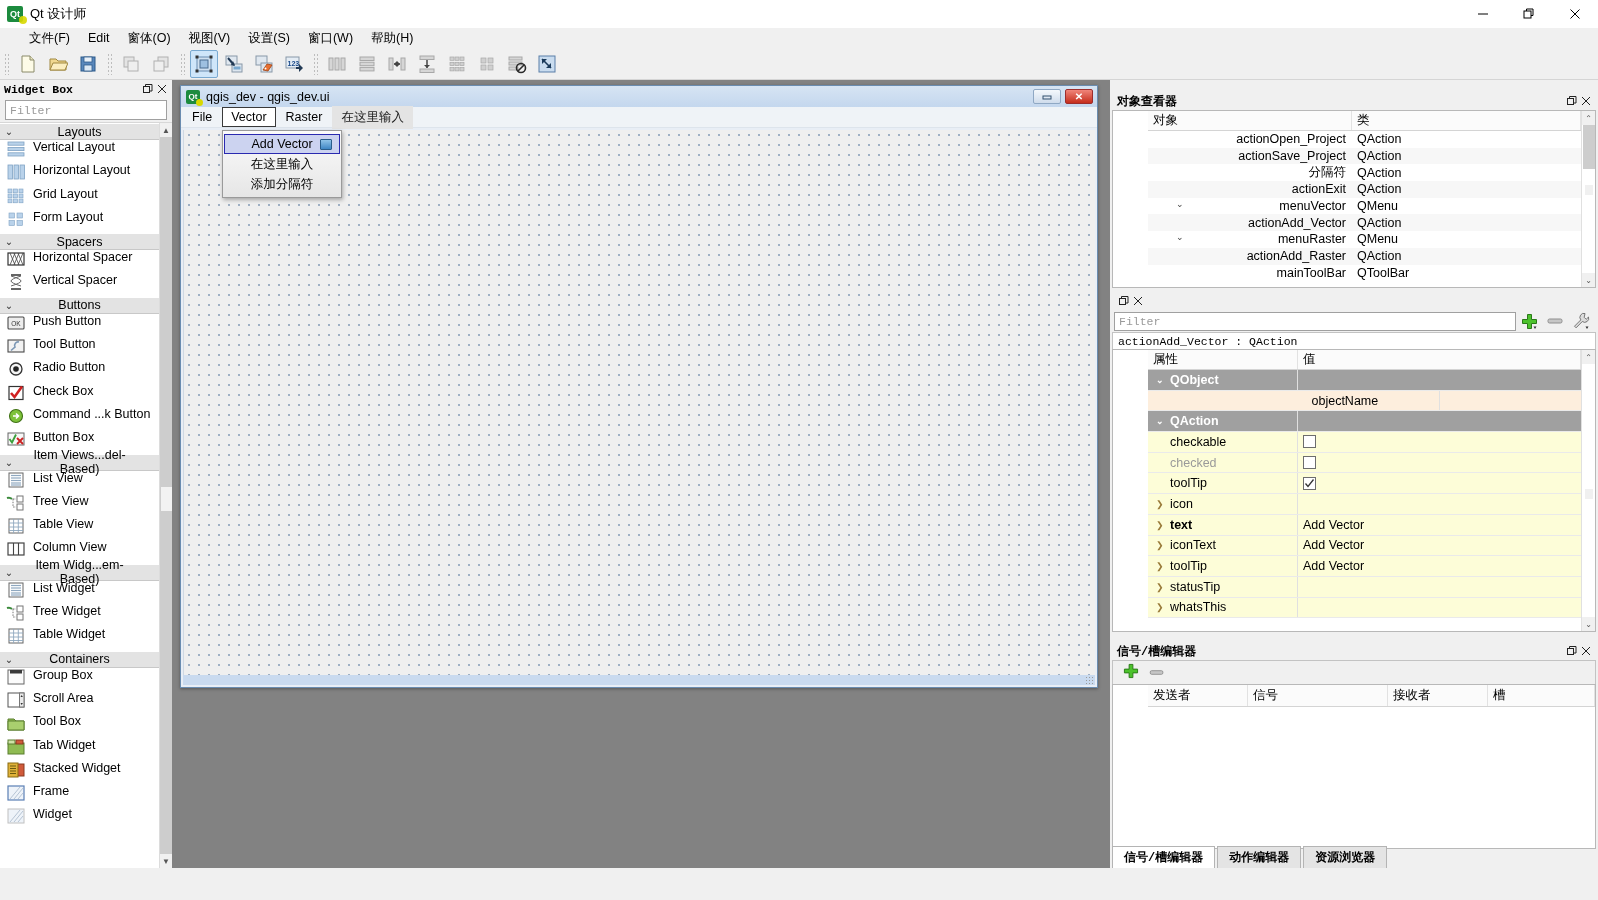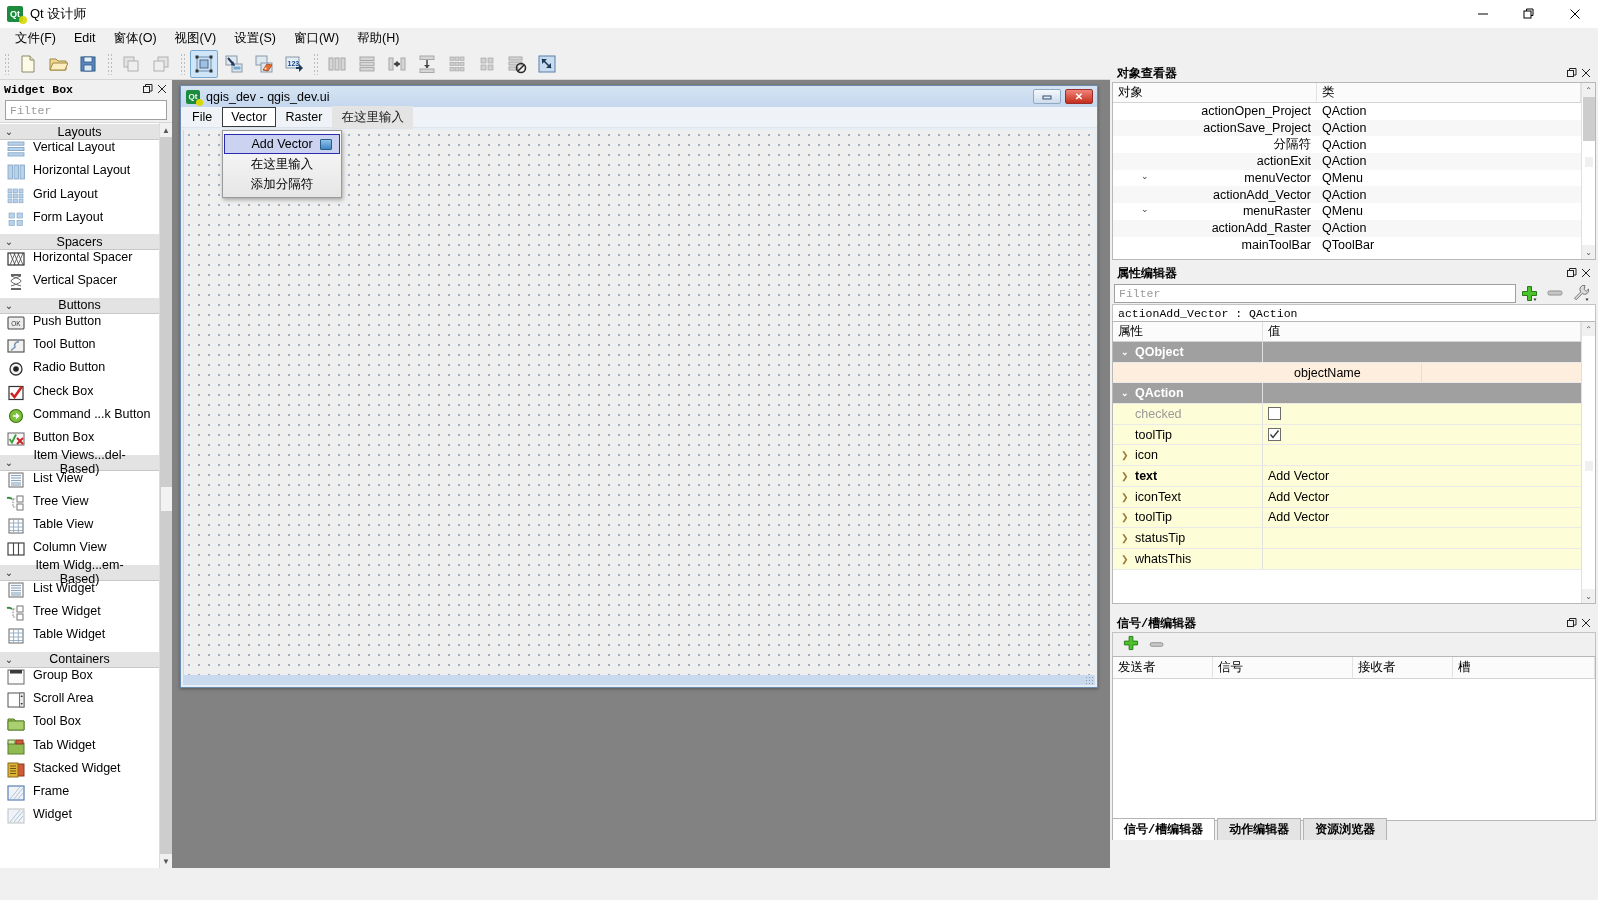--- a/index.html
+++ b/index.html
@@ -33,21 +33,21 @@
   .tb-title { font-size:13px; color:#000; }
   .tb-controls { margin-left:auto; display:flex; height:28px; }
   .tb-btn {
     width:46px; height:28px; display:flex; align-items:center; justify-content:center;
     font-size:13px; color:#000; cursor:default;
   }
 
   
   .menubar {
     position:absolute; left:0; top:28px; width:1598px; height:20px;
-    background:#f0f0f0; display:flex; align-items:center; padding-left:6px;
+    background:#f0f0f0; display:flex; align-items:center; padding-left:20px;
   }
   .menu-item {
     padding:2px 9px; font-size:12.5px; color:#000; cursor:default;
     font-family:"Liberation Sans", sans-serif;
   }
 
   
   .toolbar {
     position:absolute; left:0; top:48px; width:1598px; height:32px;
     background:#f0f0f0; display:flex; align-items:center;
@@ -167,29 +167,29 @@
   }
   .pop-item {
     height:20px; display:flex; align-items:center; justify-content:center;
     font-size:12.5px; position:relative; cursor:default;
   }
   .pop-item.hl { background:#ccd3f0; border:1px solid #2a2ab0; margin:0 1px; }
   .pop-badge { position:absolute; right:7px; width:12px; height:11px;
     background:linear-gradient(180deg,#8fc3e8,#3f86c4); border:1px solid #2a5d8a; border-radius:1px; }
 
   
-  .rightcol { position:absolute; left:1110px; top:64px; width:488px; height:788px; background:#f0f0f0; }
+  .rightcol { position:absolute; left:1110px; top:92px; width:488px; height:788px; background:#f0f0f0; }
   .rdock { position:absolute; left:2px; width:484px; background:#f0f0f0; }
   .rdock-title {
     height:18px; display:flex; align-items:center; padding:0 3px 0 5px;
     font-size:12px; font-family:"Liberation Mono", monospace; font-weight:bold;
   }
   .rdock-title .t { flex:1; }
   .tbl { background:#fff; border:1px solid #b8b8b8; display:flex; overflow:hidden; }
-  .tbl-main { flex:1; overflow:hidden; }
+  .tbl-main { flex:1; overflow:hidden;margin-left:35px; }
   .thead { height:20px; background:#fbfbfb; border-bottom:1px solid #d4d4d4; display:flex; }
   .th { font-size:12.5px; display:flex; align-items:center; padding-left:5px;
         border-right:1px solid #e2e2e2; }
   .trow { height:16.7px; display:flex; font-size:12.5px; align-items:center; }
   .trow.alt { background:#f7f7f7; }
   .tc { overflow:hidden; white-space:nowrap; text-overflow:ellipsis; }
   .tc.obj { text-align:right; padding-right:6px; position:relative; }
   .tc.obj .arrow { position:absolute; font-size:9px; color:#444; }
 
   
@@ -877,21 +877,20 @@
             <div class="vsb-thumb" style="top:0;height:44px;"></div>
             <div class="vsb-grip" style="top:60px;"></div>
           </div>
           <div class="vsb-arrow">⌄</div>
         </div>
       </div>
     </div>
 
     <div class="rdock" style="top:200px;height:348px;">
       <div class="rdock-title">
-        <span class="t">属性编辑器</span>
         <span class="dock-btn">
           <svg width="10" height="10" viewBox="0 0 10 10">
               <rect x="0.5" y="2.5" width="6" height="6" fill="none" stroke="#222"></rect>
               <polyline points="2.5,2.5 2.5,0.5 9,0.5 9,7 7,7" fill="none" stroke="#222"></polyline>
             </svg>
         </span>
         <span class="dock-btn">
           <svg width="10" height="10" viewBox="0 0 10 10">
               <line x1="1" y1="1" x2="9" y2="9" stroke="#222"></line>
               <line x1="9" y1="1" x2="1" y2="9" stroke="#222"></line>
@@ -949,20 +948,29 @@
                   <span>actionAdd_Vector</span>
                 </div>
               </div>
               <div class="prow group">
                 <div class="pname">
                   <span class="exp" style="color: rgb(255, 255, 255);">⌄</span>
                   <span>QAction</span>
                 </div>
                 <div class="pval">
                   <span></span>
+                </div>
+              </div>
+              <div class="prow y1">
+                <div class="pname">
+                  <span class="exp"></span>
+                  <span>checkable</span>
+                </div>
+                <div class="pval">
+                  <span class="chk"></span>
                 </div>
               </div>
               <div class="prow y1">
                 <div class="pname">
                   <span class="exp"></span>
                   <span style="color: rgb(154, 154, 154);">checked</span>
                 </div>
                 <div class="pval">
                   <span class="chk"></span>
                 </div>

